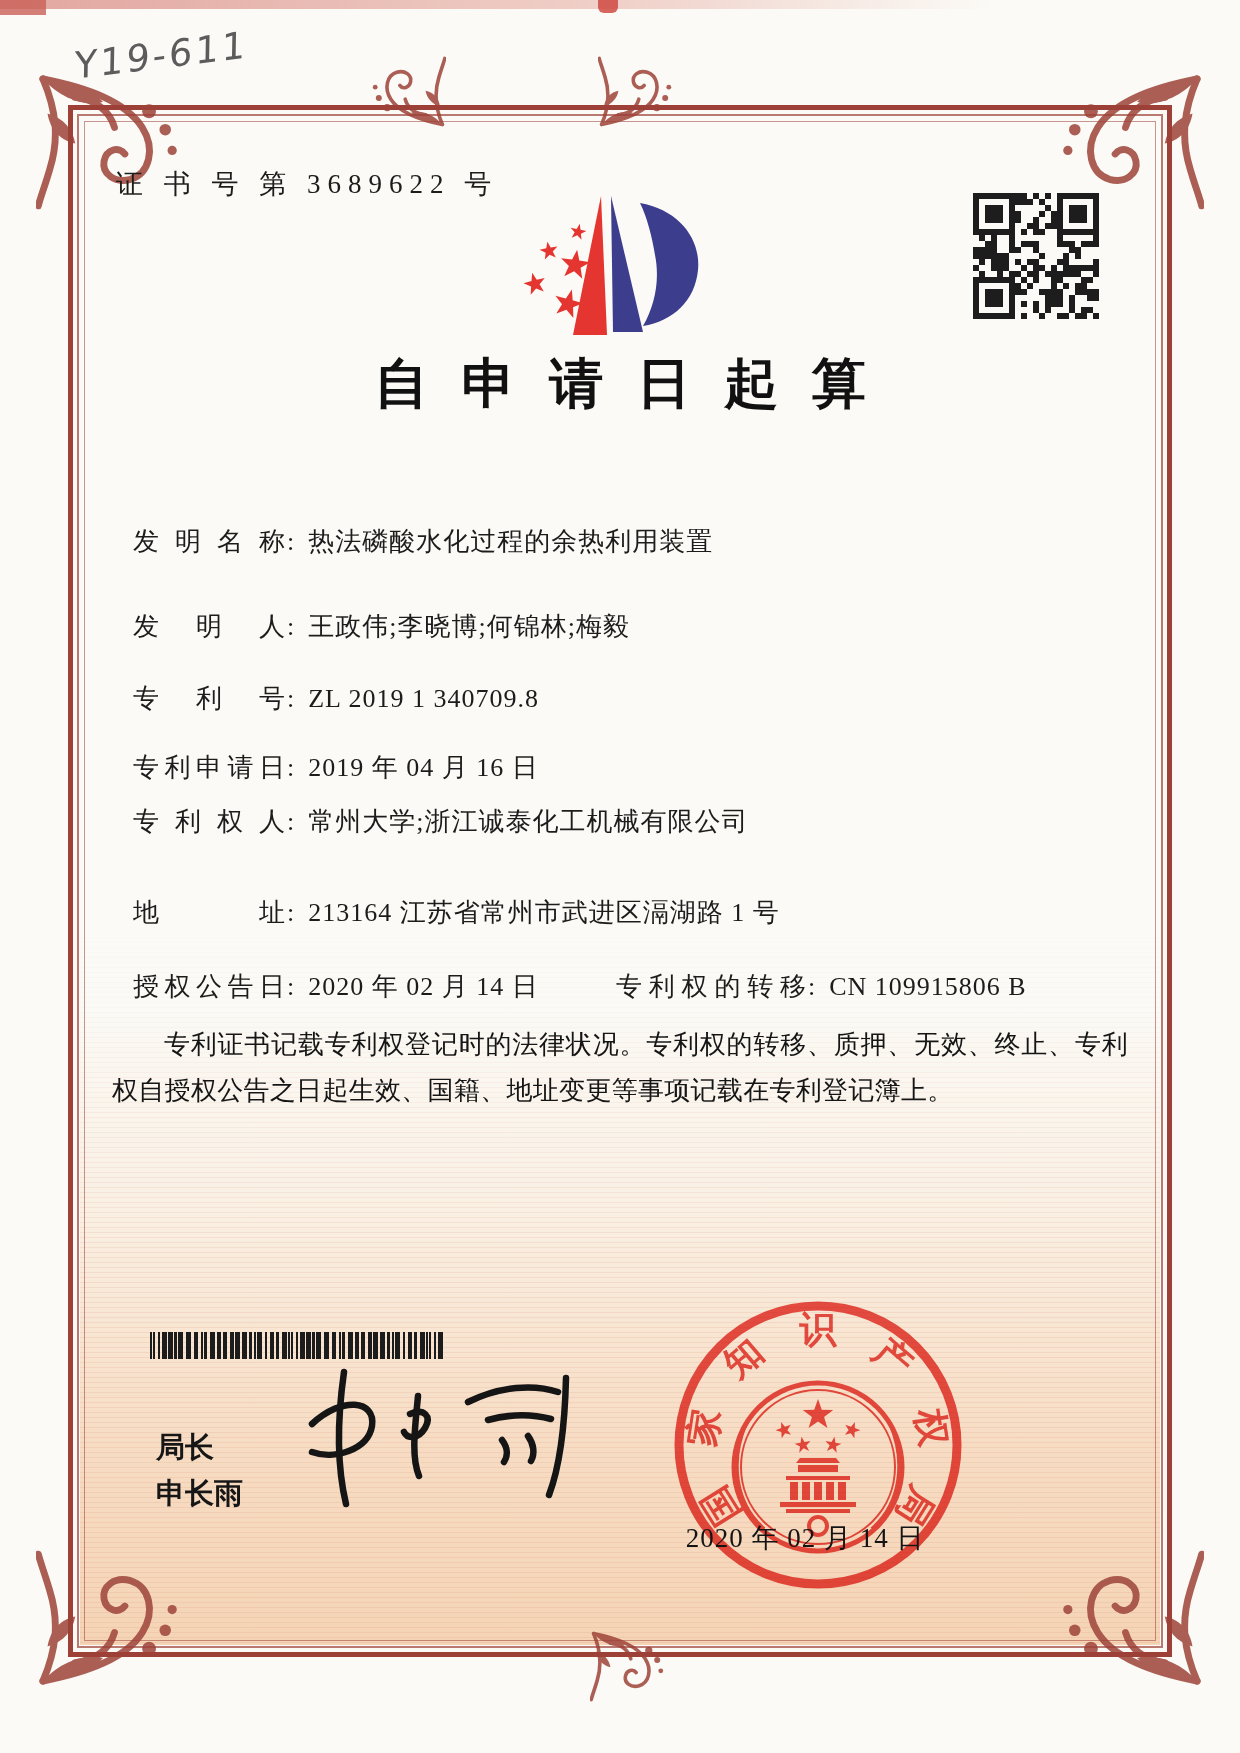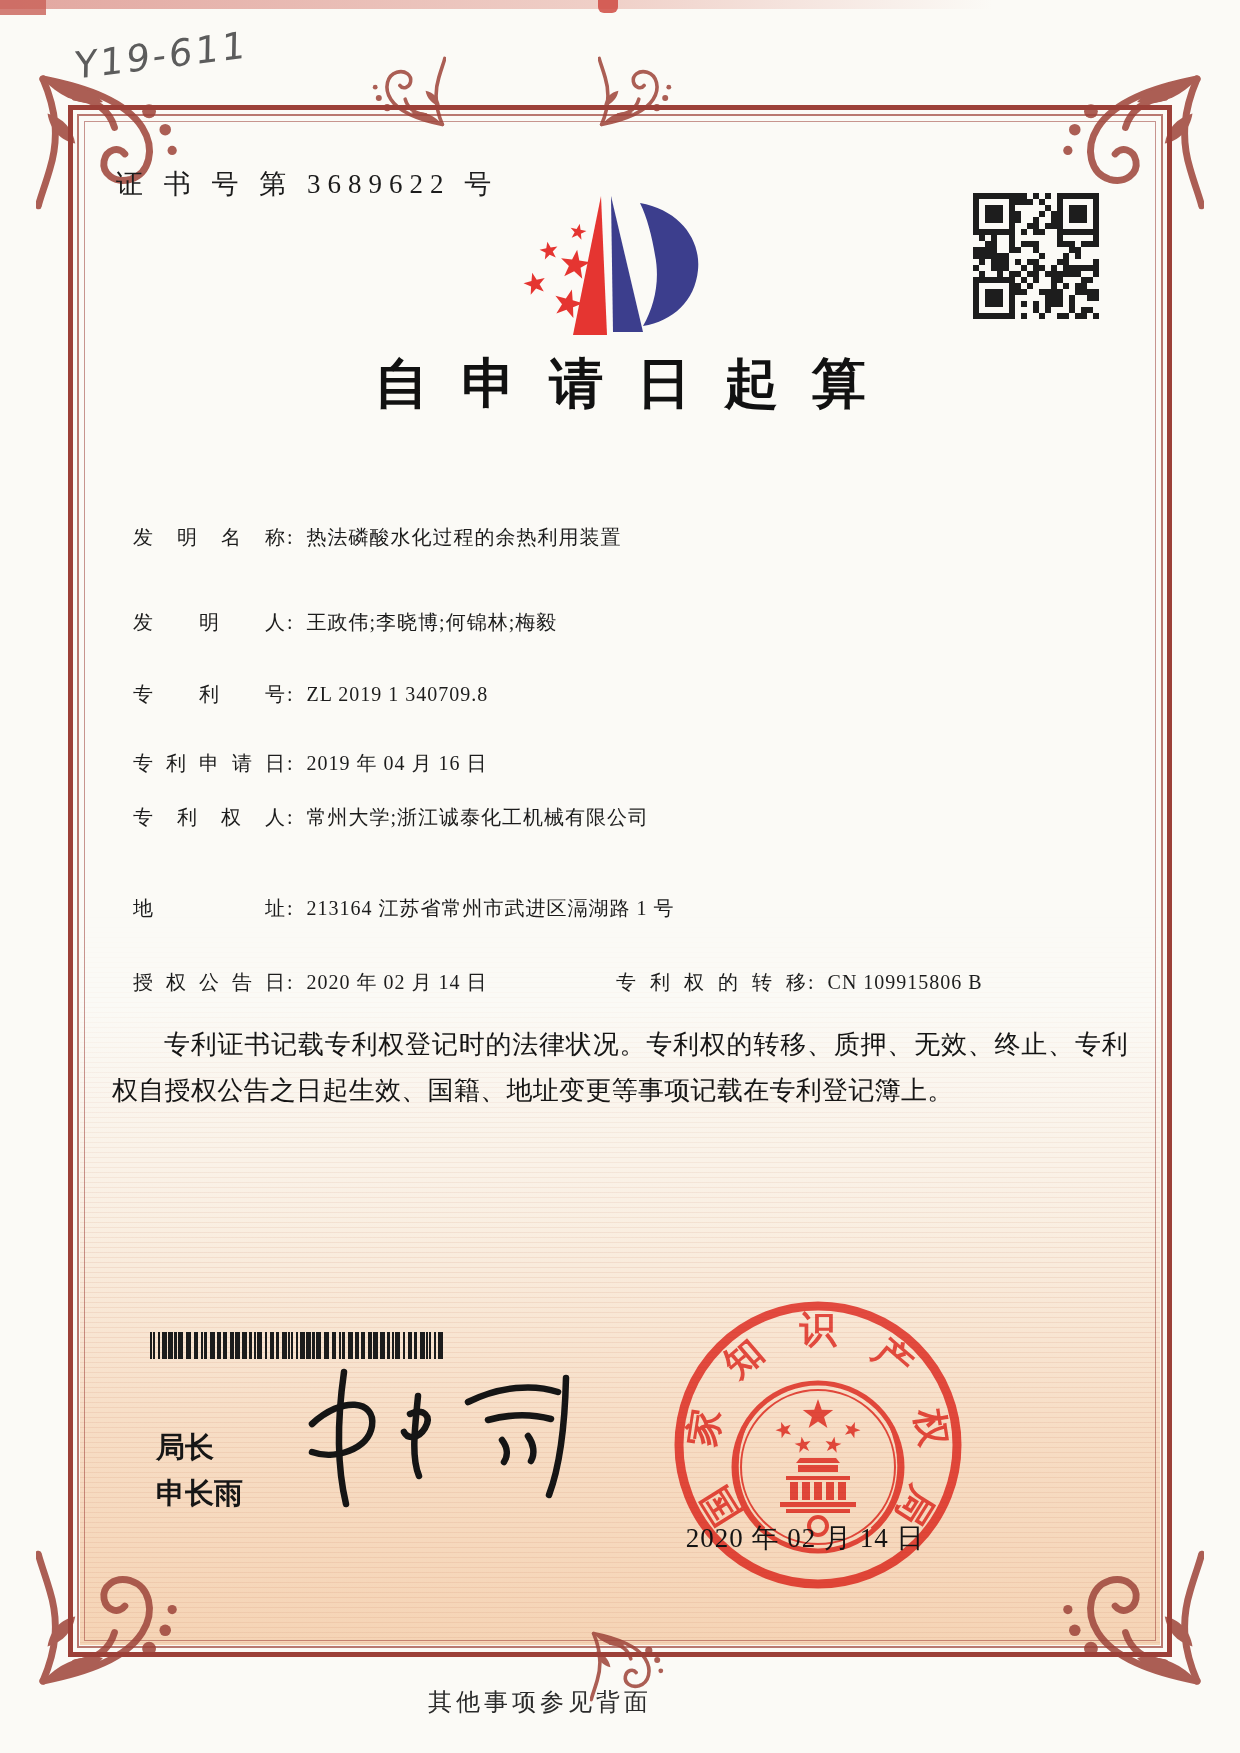--- a/index.html
+++ b/index.html
@@ -39,21 +39,21 @@
   .cert-no{position:absolute;left:116px;top:166px;font-size:27px;color:var(--text);letter-spacing:7px;z-index:4;}
 
   .logo{position:absolute;left:505px;top:185px;z-index:4;}
   .qr{position:absolute;left:973px;top:193px;display:grid;
       grid-template-columns:repeat(21,6px);grid-template-rows:repeat(21,6px);z-index:4;}
   .qr div{background:#1d1d1d;}
 
   .title{position:absolute;left:0;top:348px;width:100%;text-align:center;font-size:54px;font-weight:700;
     color:#111;letter-spacing:.62em;text-indent:.62em;z-index:4;}
 
-  .frow{position:absolute;left:133px;font-size:20px;color:var(--text);white-space:nowrap;z-index:4;}
+  .frow{position:absolute;left:133px;font-size:26px;color:var(--text);white-space:nowrap;z-index:4;}
   .flabel{display:inline-block;width:152px;text-align:justify;text-align-last:justify;}
   .colon{display:inline-block;margin:0 14px 0 2px;}
   .fvalue{letter-spacing:1px;}
   .grant2{position:absolute;left:483px;top:0;white-space:nowrap;}
   .glabel{display:inline-block;width:190px;text-align:justify;text-align-last:justify;}
 
   .body-text{position:absolute;left:112px;top:1022px;width:1016px;z-index:4;
     font-size:26px;line-height:46px;color:#151515;text-align:justify;letter-spacing:.3px;}
   .body-text p{text-indent:2em;margin:0;}
 
@@ -527,15 +527,14 @@
         <rect x="158" y="187" width="8" height="18"></rect>
       <rect x="170" y="187" width="8" height="18"></rect>
       <rect x="112" y="207" width="76" height="5"></rect>
       <rect x="118" y="214" width="64" height="4"></rect>
     </g>
     <circle cx="150" cy="231" r="9" fill="none" stroke="var(--seal-red)" stroke-width="4"></circle>
   </svg>
 
   <div class="seal-date">2020 年 02 月 14 日</div>
 
-  <div class="back-note">其他事项参见背面</div>
 
 </div>
 
 </body></html>

